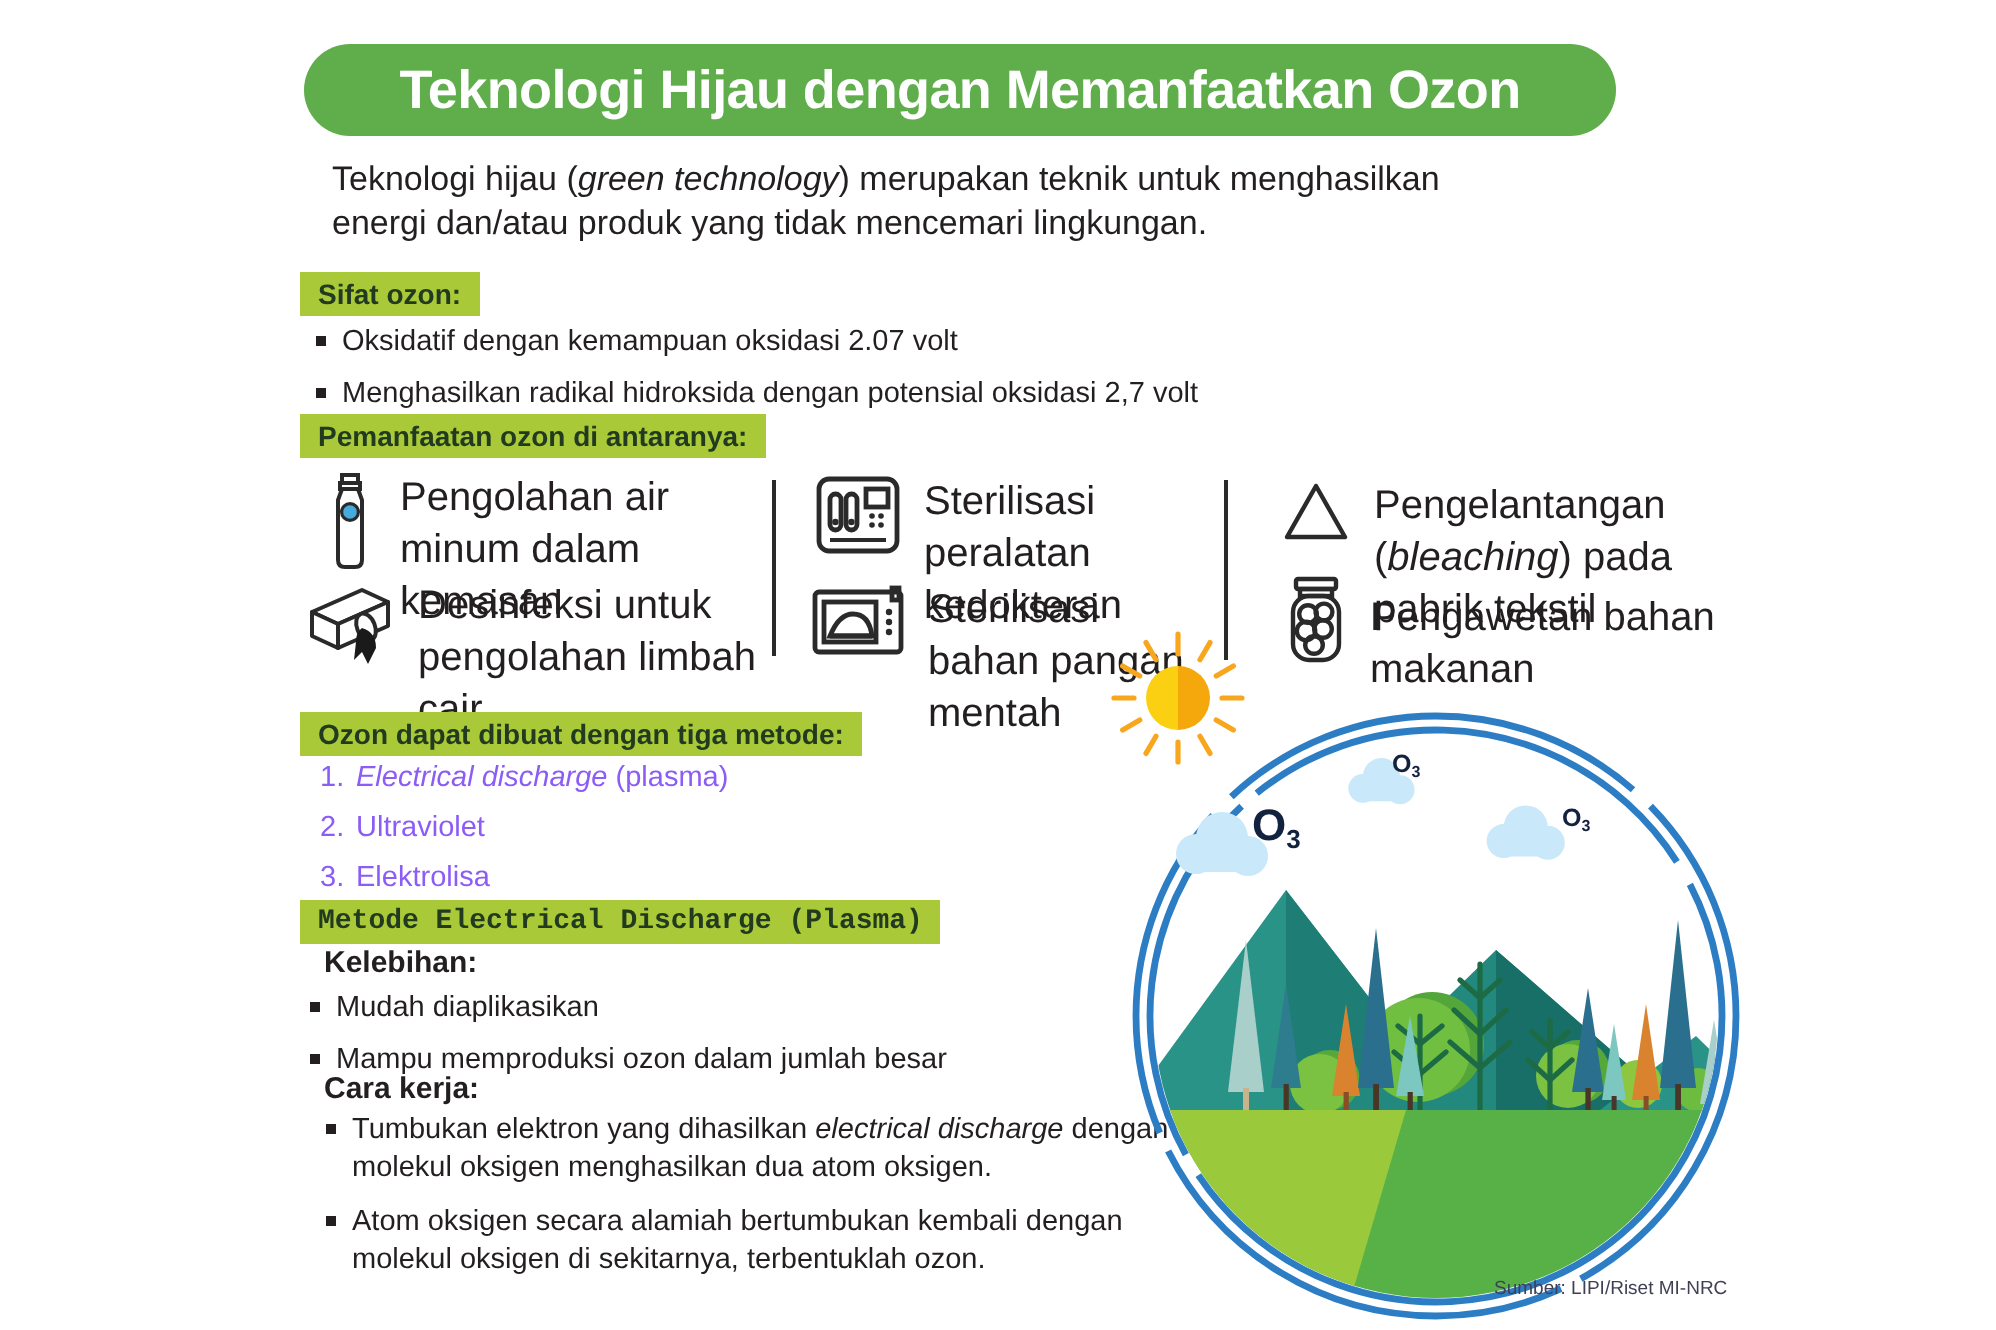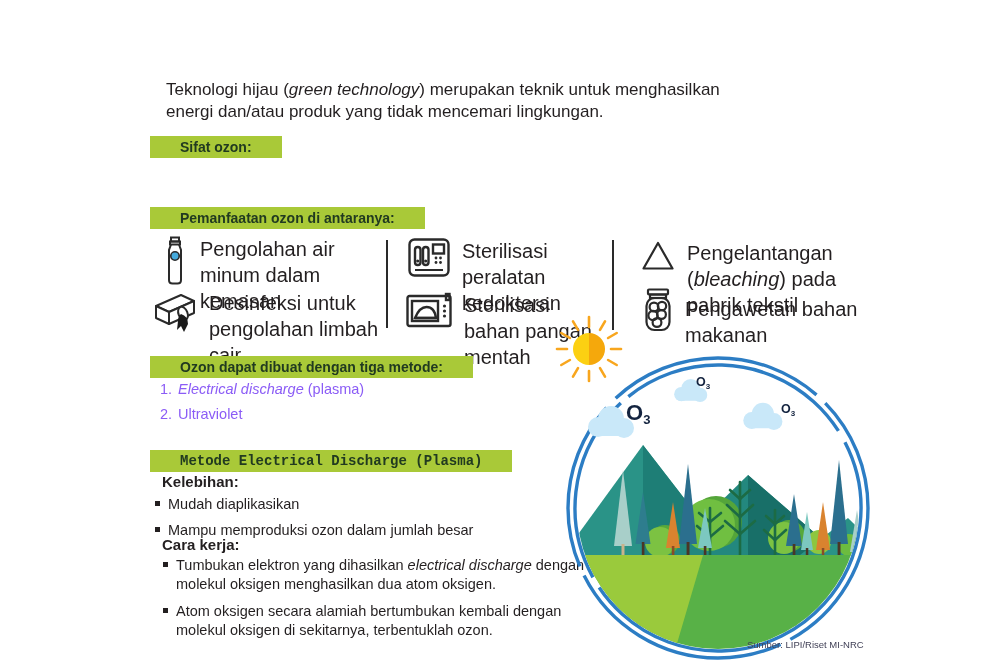--- a/index.html
+++ b/index.html
@@ -7,21 +7,21 @@
   #canvas { position:relative; width:998px; height:665px; background:#ffffff; overflow:hidden; }
 
   .banner { position:absolute; left:152px; top:22px; width:656px; height:46px;
     background:#5fae4b; border-radius:24px; color:#ffffff; font-weight:bold;
     font-size:27px; text-align:center; line-height:46px; letter-spacing:-0.3px; }
 
   .intro { position:absolute; left:166px; top:79px; width:600px; font-size:17px;
     line-height:1.32; color:#231f20; }
 
   .label-chip { position:absolute; display:inline-block; background:#a9c938; color:#213a20;
-    font-weight:bold; font-size:14px; padding:3px 30px; white-space:nowrap; }
+    font-weight:bold; font-size:14px; padding:3px 9px; white-space:nowrap; }
 
   .bullet { position:relative; padding-left:13px; font-size:14.5px; color:#231f20;
     line-height:1.28; margin-bottom:7px; }
   .bullet::before { content:""; position:absolute; left:0; top:6px; width:5px; height:5px;
     background:#231f20; }
 
   .list-abs { position:absolute; }
 
   .use-row { position:absolute; display:flex; align-items:flex-start; }
   .use-icon { flex:0 0 auto; }
@@ -38,24 +38,29 @@
 
   .source { position:absolute; left:747px; top:639px; font-size:9.5px; color:#3f3f55; z-index:5; }
 
   .illustration { position:absolute; left:548px; top:312px; z-index:1; }
 </style>
 </head>
 <body>
 
 <div id="canvas">
 
+  <div class="banner">Teknologi Hijau dengan Memanfaatkan Ozon</div>
 
   <div class="intro"><span>Teknologi hijau (</span><i>green technology</i><span>) merupakan teknik untuk menghasilkan energi dan/atau produk yang tidak mencemari lingkungan.</span></div>
 
   <div class="label-chip" style="left:150px; top:136px;">Sifat ozon:</div>
+  <div class="list-abs" style="left:158px; top:162px; width:520px;">
+    <div class="bullet">Oksidatif dengan kemampuan oksidasi 2.07 volt</div>
+    <div class="bullet">Menghasilkan radikal hidroksida dengan potensial oksidasi 2,7 volt</div>
+  </div>
 
   <div class="label-chip" style="left:150px; top:207px;">Pemanfaatan ozon di antaranya:</div>
 
   <div class="vdivider" style="left:386px; top:240px; height:88px;"></div>
   <div class="vdivider" style="left:612px; top:240px; height:90px;"></div>
 
   <div class="use-row" style="left:162px; top:236px; width:220px;">
     <span class="use-icon">
       <svg width="26" height="50" viewBox="0 0 26 50">
         <g fill="none" stroke="#2a2a2a" stroke-width="2">
@@ -147,20 +152,21 @@
         </g>
       </svg>
     </span>
     <span class="use-text" style="max-width:215px; margin-top:8px;"><span>Pengawetan bahan makanan</span></span>
   </div>
 
   <div class="label-chip" style="left:150px; top:356px;">Ozon dapat dibuat dengan tiga metode:</div>
   <div class="list-abs" style="left:160px; top:381px;">
     <div class="num-item"><span class="num">1.</span><i>Electrical discharge</i><span> (plasma)</span></div>
     <div class="num-item"><span class="num">2.</span><span>Ultraviolet</span></div>
+    <div class="num-item"><span class="num">3.</span><span>Elektrolisa</span></div>
   </div>
 
   <div class="label-chip" style="left:150px; top:450px;font-family:Liberation Mono, monospace;">Metode Electrical Discharge (Plasma)</div>
 
   <div class="sub-heading" style="left:162px; top:473px;">Kelebihan:</div>
   <div class="list-abs" style="left:155px; top:495px; width:420px;">
     <div class="bullet">Mudah diaplikasikan</div>
     <div class="bullet">Mampu memproduksi ozon dalam jumlah besar</div>
   </div>
 

